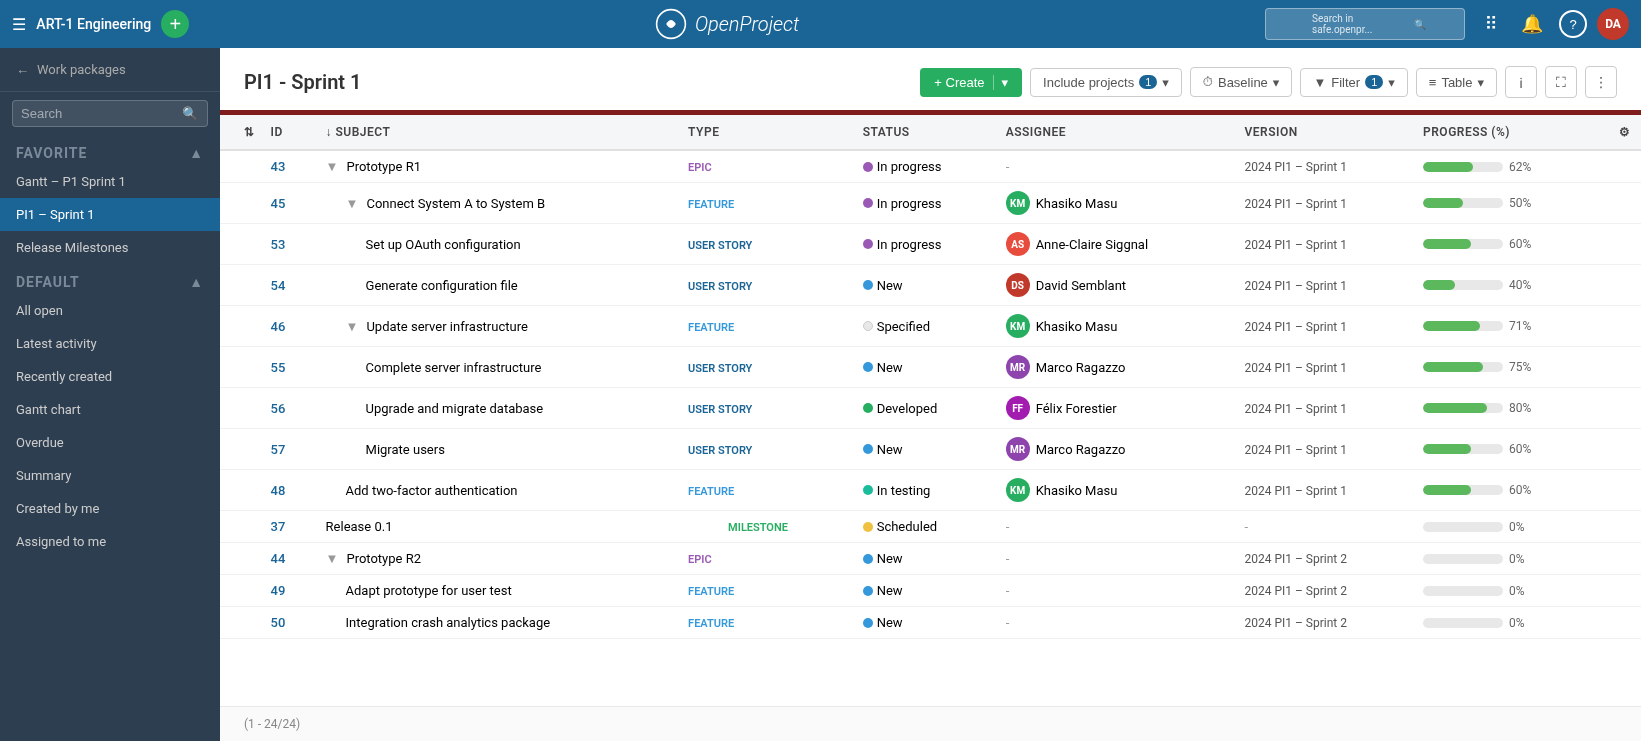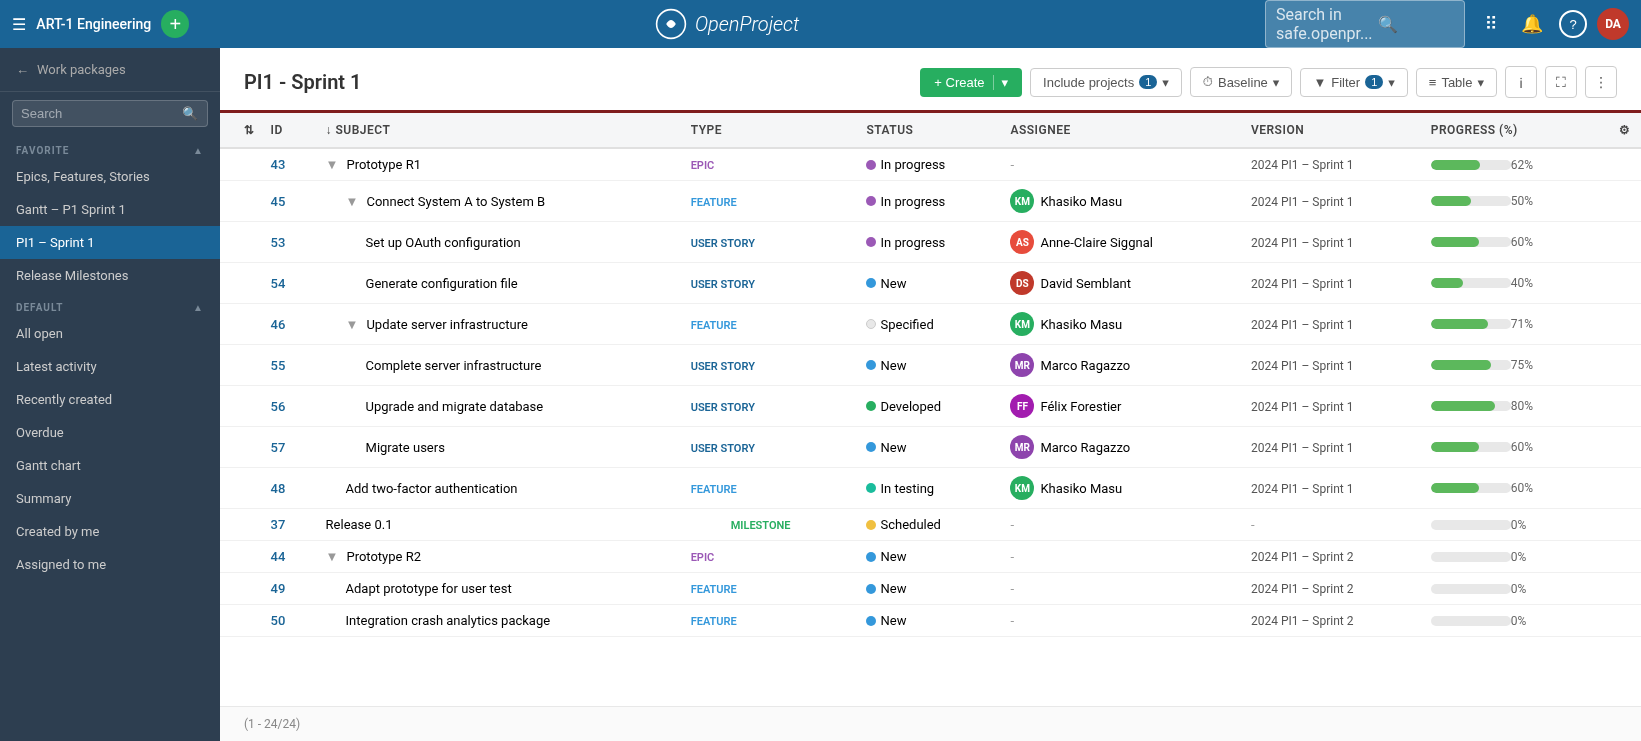--- a/index.html
+++ b/index.html
@@ -67,21 +67,21 @@
       border-radius: 4px;
       color: white;
       padding: 4px 10px;
       font-size: 13px;
       width: 200px;
       display: flex;
       align-items: center;
       gap: 6px;
       cursor: pointer;
     }
-    .header-search span { color: rgba(255,255,255,0.8); font-size: 16px; flex: 1; }
+    .header-search span { color: rgba(255,255,255,0.8); font-size: 10px; flex: 1; margin-left: 36px; }
     .header-icon-btn {
       color: white;
       background: none;
       border: none;
       cursor: pointer;
       font-size: 18px;
       width: 32px;
       height: 32px;
       display: flex;
       align-items: center;
@@ -144,21 +144,21 @@
       border: none;
       color: #ccc;
       font-size: 13px;
       outline: none;
       flex: 1;
       width: 100%;
     }
     .sidebar-search input::placeholder { color: rgba(255,255,255,0.5); }
     .sidebar-section-label {
       color: #7a8a99;
-      font-size: 10px;
+      font-size: 14px;
       font-weight: 700;
       text-transform: uppercase;
       letter-spacing: 1px;
       padding: 10px 16px 4px;
       display: flex;
       align-items: center;
       justify-content: space-between;
     }
     .sidebar-item {
       padding: 9px 16px;
@@ -180,21 +180,21 @@
       flex-direction: column;
     }
 
     
     .page-header {
       padding: 18px 24px 12px;
       display: flex;
       align-items: center;
       justify-content: space-between;
       background: white;
-      border-bottom: 3px solid #7f1d1d;
+      border-bottom: 5px solid #7f1d1d;
       flex-shrink: 0;
     }
     .page-title {
       font-size: 20px;
       font-weight: 600;
       color: #333;
     }
     .page-actions {
       display: flex;
       align-items: center;
@@ -323,21 +323,21 @@
       align-items: center;
       justify-content: center;
       color: white;
       font-size: 10px;
       font-weight: bold;
       margin-right: 6px;
       flex-shrink: 0;
     }
     .assignee-cell { display: flex; align-items: center; white-space: nowrap; }
 
-    .progress-cell { display: flex; align-items: center; white-space: nowrap; }
+    .progress-cell { display: flex; align-items: center; gap: 6px; white-space: nowrap; }
     .progress-bar-bg {
       width: 80px;
       height: 10px;
       background: #e8e8e8;
       border-radius: 5px;
       overflow: hidden;
     }
     .progress-bar-fill {
       height: 100%;
       background: #5cb85c;
@@ -400,23 +400,20 @@
       <input type="text" placeholder="Search" style="">
       <span style="color:#aaa;">🔍</span>
     </div>
 
     <div class="sidebar-section-label">
       <span>FAVORITE</span>
       <span>▲</span>
     </div>
 
     <div class="sidebar-item">
-      <span>Epics, Features, Stories</span>
-    </div>
-    <div class="sidebar-item">
       <span>Gantt – P1 Sprint 1</span>
     </div>
     <div class="sidebar-item active">
       <span>PI1 – Sprint 1</span>
     </div>
     <div class="sidebar-item">
       <span>Release Milestones</span>
     </div>
 
     <div class="sidebar-section-label">
@@ -427,24 +424,24 @@
     <div class="sidebar-item">
       <span>All open</span>
     </div>
     <div class="sidebar-item">
       <span>Latest activity</span>
     </div>
     <div class="sidebar-item">
       <span>Recently created</span>
     </div>
     <div class="sidebar-item">
+      <span>Gantt chart</span>
+    </div>
+    <div class="sidebar-item">
       <span>Overdue</span>
-    </div>
-    <div class="sidebar-item">
-      <span>Gantt chart</span>
     </div>
     <div class="sidebar-item">
       <span>Summary</span>
     </div>
     <div class="sidebar-item">
       <span>Created by me</span>
     </div>
     <div class="sidebar-item">
       <span>Assigned to me</span>
     </div>

